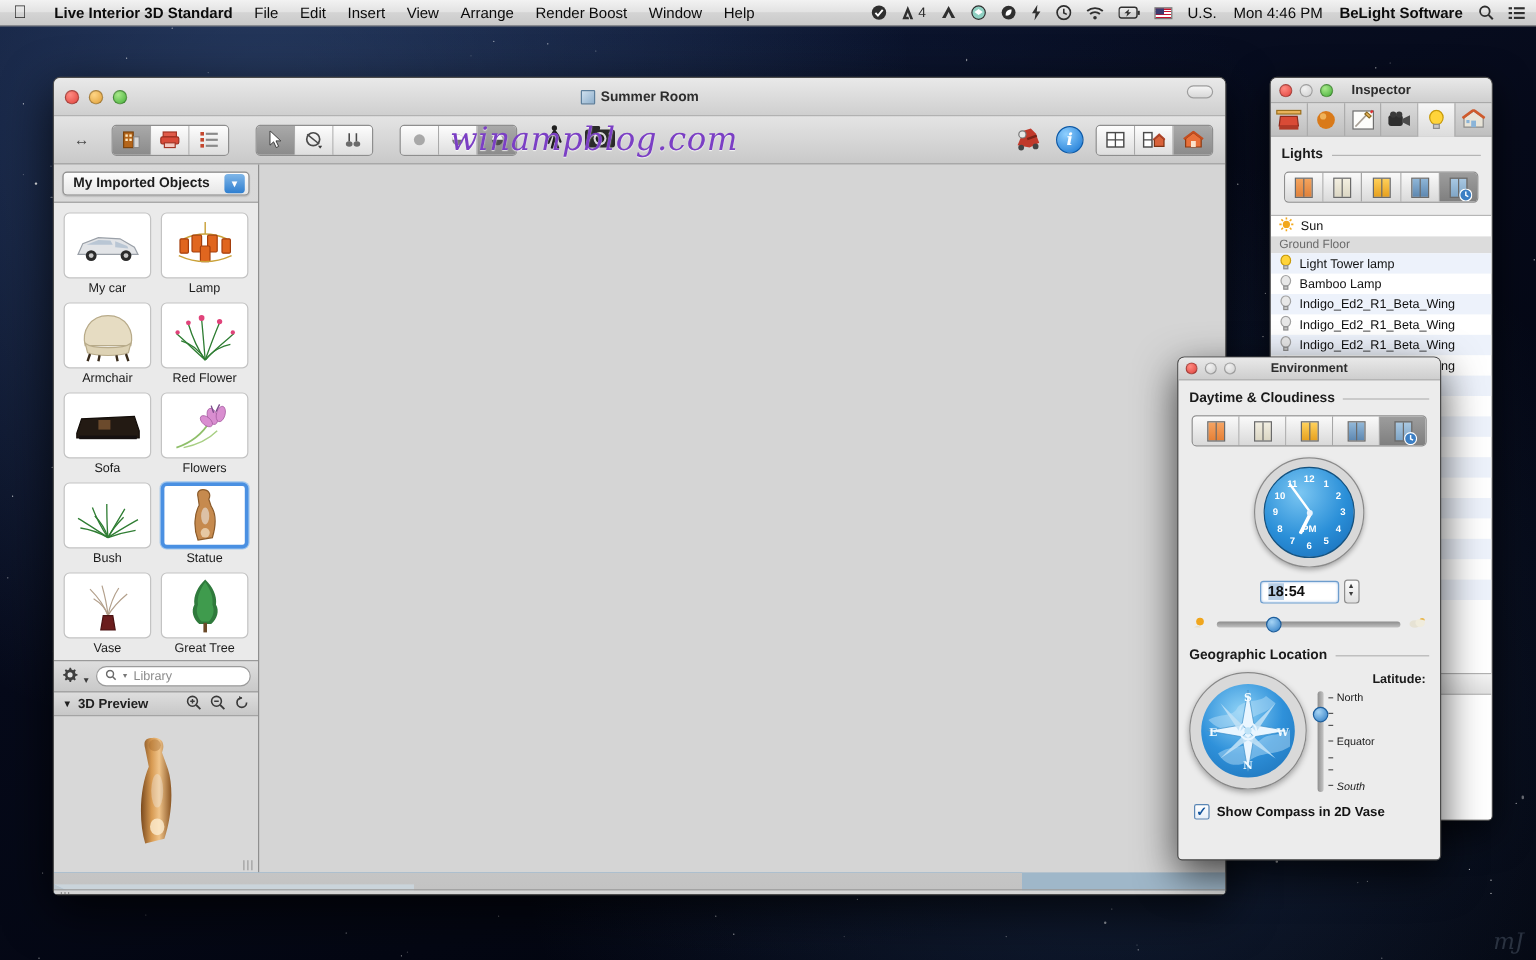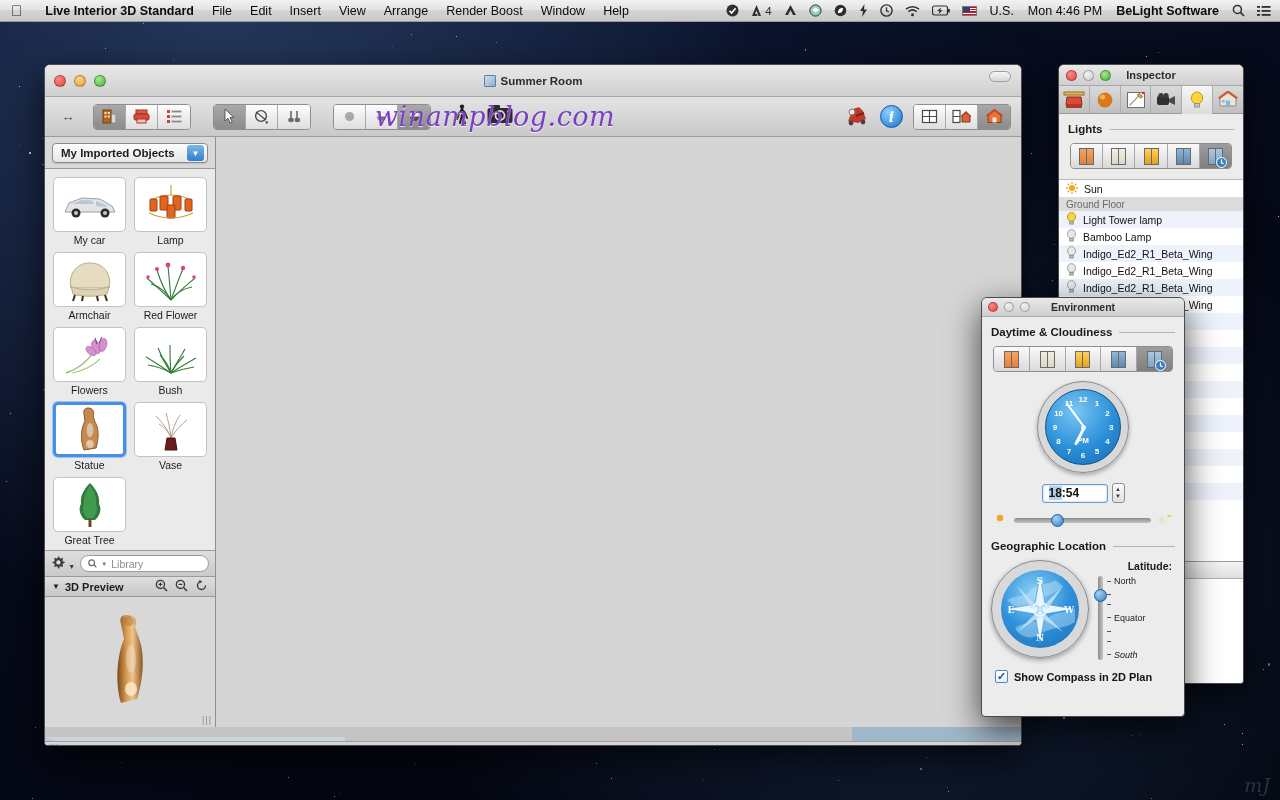--- a/index.html
+++ b/index.html
@@ -233,21 +233,21 @@
   .ocols-head{height:17px;display:flex;background:linear-gradient(to bottom,#f3f3f3,#e0e0e0);
     border-bottom:1px solid #b0b0b0;font-size:10.5px;color:#1d1d1d;}
   .ocols-head div{padding:1px 5px;border-right:1px solid #bdbdbd;}
   .ocols-row{height:21px;display:flex;align-items:center;}
   .ocols-row .c1{width:46px;display:flex;justify-content:center;}
   .ocols-row .c2{width:52px;display:flex;justify-content:center;}
   .swatch{width:17px;height:17px;border:2px solid #4a4a4a;background:#fff;}
 
   
   #envwin{
-    position:absolute;left:981px;top:297px;width:204px;height:420px;
+    position:absolute;left:981px;top:297px;width:220px;height:420px;
     background:#ececec;border:1px solid #4a4a4a;border-radius:6px 6px 4px 4px;
     box-shadow:0 12px 34px rgba(0,0,0,.7); z-index:30; overflow:hidden;
   }
   .env-title{
     height:19px;background:linear-gradient(to bottom,#e9e9e9,#cecece);
     border-bottom:1px solid #a9a9a9;display:flex;align-items:center;position:relative;
   }
   .env-title .traffic{gap:6px;margin-left:6px;}
   .env-title .tl{width:10px;height:10px;}
   .env-title .wintitle{font-size:10.5px;}
@@ -898,20 +898,30 @@
                   <circle cx="15" cy="11" r="2"></circle>
                   <circle cx="41" cy="10" r="2.2"></circle>
                   <circle cx="6" cy="19" r="1.8"></circle>
                   <circle cx="52" cy="19" r="1.8"></circle>
                 </g>
               </svg>
           </div>
           <div class="objlabel">Red Flower</div>
         </div>
 
+        <div class="objcell">
+          <div class="objthumb">
+            <svg width="60" height="32" viewBox="0 0 60 32">
+                <path d="M4 22 L8 10 L52 8 L56 20 L56 26 L4 26 Z" fill="#231a13" stroke="#120c08"></path>
+                <rect x="22" y="11" width="10" height="8" fill="#6b4a2c"></rect>
+                <rect x="6" y="24" width="48" height="3" fill="#151010"></rect>
+              </svg>
+          </div>
+          <div class="objlabel">Sofa</div>
+        </div>
 
         <div class="objcell">
           <div class="objthumb">
             <svg width="56" height="44" viewBox="0 0 56 44">
                 <path d="M4 40 C16 36 26 28 32 18" stroke="#8fbf6a" fill="none" stroke-width="1.4"></path>
                 <path d="M10 40 C20 38 30 34 38 26" stroke="#a8cf84" fill="none" stroke-width="1.2"></path>
                 <g fill="#d98ed0" stroke="#a55aa0" stroke-width=".6">
                   <ellipse cx="34" cy="14" rx="4" ry="7" transform="rotate(-20 34 14)"></ellipse>
                   <ellipse cx="41" cy="12" rx="3.6" ry="6.6" transform="rotate(15 41 12)"></ellipse>
                   <ellipse cx="29" cy="18" rx="3.4" ry="6" transform="rotate(-50 29 18)"></ellipse>
@@ -1652,16 +1662,16 @@
                 <i class="tick"></i>
                 <b style="font-weight:normal;font-style:italic;">South</b>
               </span>
           </div>
         </div>
       </div>
     </div>
 
     <div class="checkrow">
       <span class="cbox">✓</span>
-      <label>Show Compass in 2D Plan</label>
+      <label>Show Compass in 2D Vase</label>
     </div>
   </div>
 </div>
 
 </body></html>

